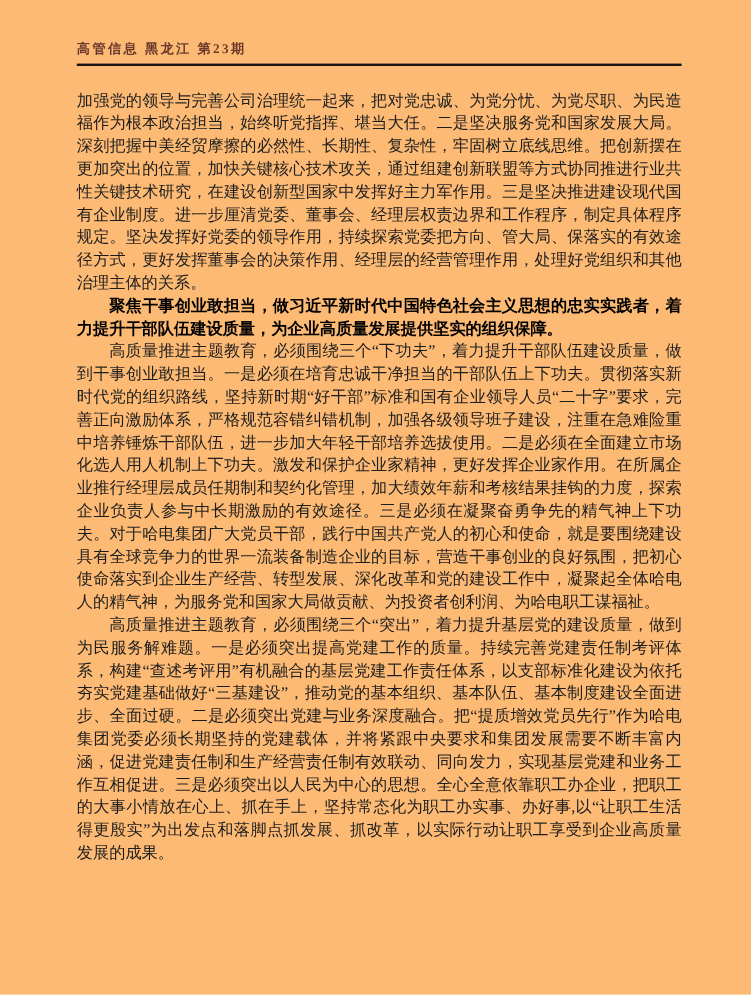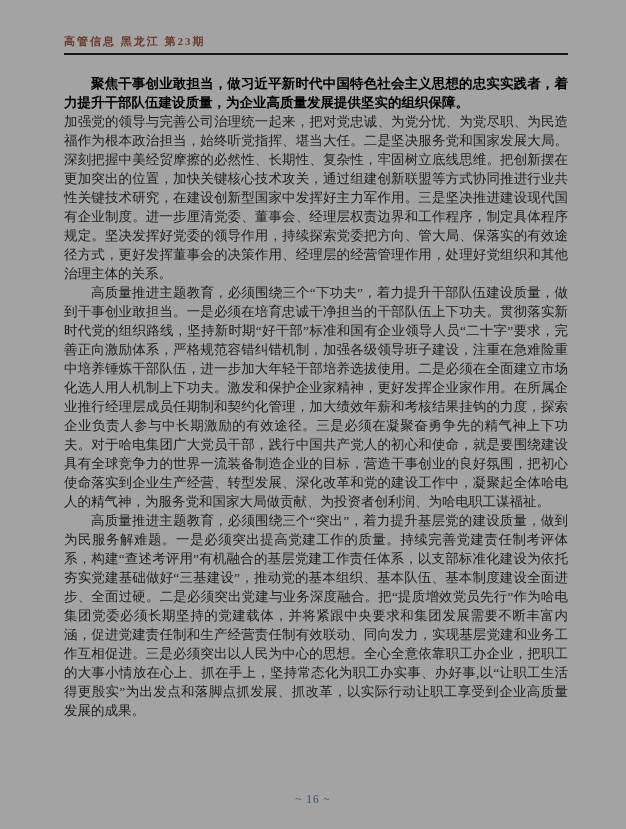--- a/index.html
+++ b/index.html
@@ -4,21 +4,21 @@
 <style>
   html, body {
     margin: 0;
     padding: 0;
     background: #ffffff;
   }
   .page {
     position: relative;
     width: 626px;
     height: 829px;
-    background: #a3a3a3;
+    background: #fdba74;
     overflow: hidden;
     font-family: "Liberation Serif", "DejaVu Serif", serif;
     box-sizing: border-box;
   }
   .header {
     position: absolute;
     top: 34px;
     left: 64px;
     right: 58px;
   }
@@ -68,23 +68,20 @@
 <body>
 
 <div class="page">
 
   <div class="header">
     <div class="header-title" style="color: rgb(107, 58, 44);">高管信息 黑龙江  第23期</div>
     <div class="header-rule" style="border-bottom-color: rgb(21, 21, 21);"></div>
   </div>
 
   <div class="doc-body" style="color: rgb(29, 29, 29);">
+    <p class="para no-indent">加强党的领导与完善公司治理统一起来，把对党忠诚、为党分忧、为党尽职、为民造福作为根本政治担当，始终听党指挥、堪当大任。二是坚决服务党和国家发展大局。深刻把握中美经贸摩擦的必然性、长期性、复杂性，牢固树立底线思维。把创新摆在更加突出的位置，加快关键核心技术攻关，通过组建创新联盟等方式协同推进行业共性关键技术研究，在建设创新型国家中发挥好主力军作用。三是坚决推进建设现代国有企业制度。进一步厘清党委、董事会、经理层权责边界和工作程序，制定具体程序规定。坚决发挥好党委的领导作用，持续探索党委把方向、管大局、保落实的有效途径方式，更好发挥董事会的决策作用、经理层的经营管理作用，处理好党组织和其他治理主体的关系。</p>
     <p class="para heading">聚焦干事创业敢担当，做习近平新时代中国特色社会主义思想的忠实实践者，着力提升干部队伍建设质量，为企业高质量发展提供坚实的组织保障。</p>
-    <p class="para no-indent">加强党的领导与完善公司治理统一起来，把对党忠诚、为党分忧、为党尽职、为民造福作为根本政治担当，始终听党指挥、堪当大任。二是坚决服务党和国家发展大局。深刻把握中美经贸摩擦的必然性、长期性、复杂性，牢固树立底线思维。把创新摆在更加突出的位置，加快关键核心技术攻关，通过组建创新联盟等方式协同推进行业共性关键技术研究，在建设创新型国家中发挥好主力军作用。三是坚决推进建设现代国有企业制度。进一步厘清党委、董事会、经理层权责边界和工作程序，制定具体程序规定。坚决发挥好党委的领导作用，持续探索党委把方向、管大局、保落实的有效途径方式，更好发挥董事会的决策作用、经理层的经营管理作用，处理好党组织和其他治理主体的关系。</p>
     <p class="para">高质量推进主题教育，必须围绕三个“下功夫”，着力提升干部队伍建设质量，做到干事创业敢担当。一是必须在培育忠诚干净担当的干部队伍上下功夫。贯彻落实新时代党的组织路线，坚持新时期“好干部”标准和国有企业领导人员“二十字”要求，完善正向激励体系，严格规范容错纠错机制，加强各级领导班子建设，注重在急难险重中培养锤炼干部队伍，进一步加大年轻干部培养选拔使用。二是必须在全面建立市场化选人用人机制上下功夫。激发和保护企业家精神，更好发挥企业家作用。在所属企业推行经理层成员任期制和契约化管理，加大绩效年薪和考核结果挂钩的力度，探索企业负责人参与中长期激励的有效途径。三是必须在凝聚奋勇争先的精气神上下功夫。对于哈电集团广大党员干部，践行中国共产党人的初心和使命，就是要围绕建设具有全球竞争力的世界一流装备制造企业的目标，营造干事创业的良好氛围，把初心使命落实到企业生产经营、转型发展、深化改革和党的建设工作中，凝聚起全体哈电人的精气神，为服务党和国家大局做贡献、为投资者创利润、为哈电职工谋福祉。</p>
     <p class="para">高质量推进主题教育，必须围绕三个“突出”，着力提升基层党的建设质量，做到为民服务解难题。一是必须突出提高党建工作的质量。持续完善党建责任制考评体系，构建“查述考评用”有机融合的基层党建工作责任体系，以支部标准化建设为依托夯实党建基础做好“三基建设”，推动党的基本组织、基本队伍、基本制度建设全面进步、全面过硬。二是必须突出党建与业务深度融合。把“提质增效党员先行”作为哈电集团党委必须长期坚持的党建载体，并将紧跟中央要求和集团发展需要不断丰富内涵，促进党建责任制和生产经营责任制有效联动、同向发力，实现基层党建和业务工作互相促进。三是必须突出以人民为中心的思想。全心全意依靠职工办企业，把职工的大事小情放在心上、抓在手上，坚持常态化为职工办实事、办好事,以“让职工生活得更殷实”为出发点和落脚点抓发展、抓改革，以实际行动让职工享受到企业高质量发展的成果。</p>
   </div>
 
-  <div class="footer" style="color: rgb(60, 77, 110);">
-    <span>~ 16 ~</span>
-  </div>
 
 </div>
 
 </body></html>

